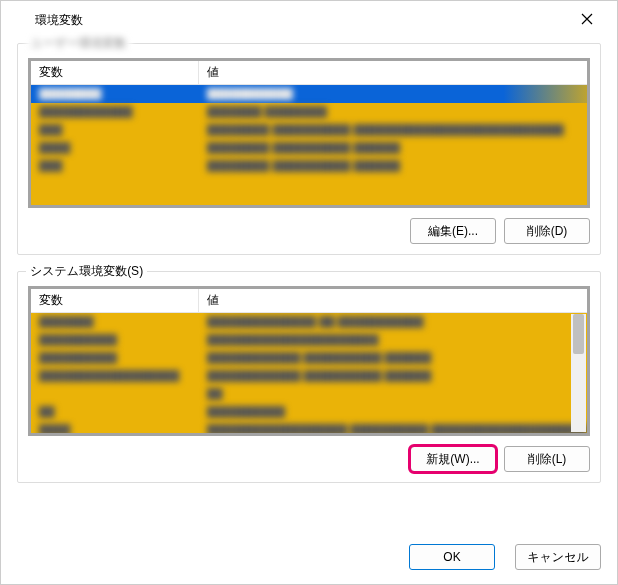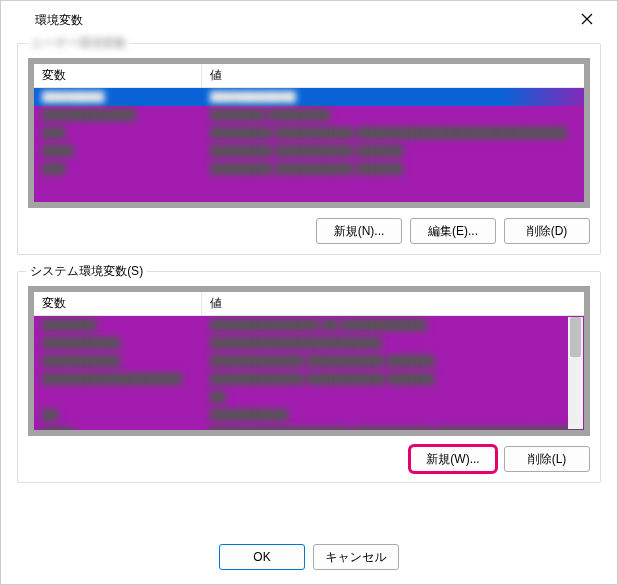--- a/index.html
+++ b/index.html
@@ -61,22 +61,22 @@
     background: #fff;
     padding: 0 4px;
     font-size: 12px;
     text-align: center;
   }
   .group-label.blurred {
     filter: blur(3px);
     color: #888;
   }
   .list {
-    border: 6px solid #a3a3a3;
-    background: #a21caf;
+    border: 3px solid #a3a3a3;
+    background: #eab308;
     height: 150px;
     overflow: hidden;
     position: relative;
   }
   .list.system { height: 150px; }
   .list-header {
     display: flex;
     background: #fff;
     border-bottom: 1px solid #e5e5e5;
     height: 24px;
@@ -138,22 +138,22 @@
     padding: 0 10px;
   }
   .btn.default { border-color: #0078d4; }
   .highlight {
     outline: 3px solid #e6006e;
     outline-offset: -1px;
     border-radius: 4px;
   }
   .footer {
     display: flex;
-    justify-content: center;
-    gap: 8px;
+    justify-content: flex-end;
+    gap: 20px;
     padding: 0 16px 14px 16px;
   }
   .scrollbar {
     position: absolute;
     right: 1px;
     top: 25px;
     bottom: 1px;
     width: 15px;
     background: #f0f0f0;
   }
@@ -206,21 +206,20 @@
             <div class="cell var">████</div>
             <div class="cell val">████████ ██████████ ██████</div>
           </div>
           <div class="row">
             <div class="cell var">███</div>
             <div class="cell val">████████ ██████████ ██████</div>
           </div>
         </div>
       </div>
       <div class="btn-row">
-        <button class="btn">新規(N)...</button>
         <button class="btn">編集(E)...</button>
         <button class="btn">削除(D)</button>
       </div>
     </div>
 
     <div class="group">
       <span class="group-label">システム環境変数(S)</span>
       <div class="list system">
         <div class="list-header">
           <div class="col-var">変数</div>

